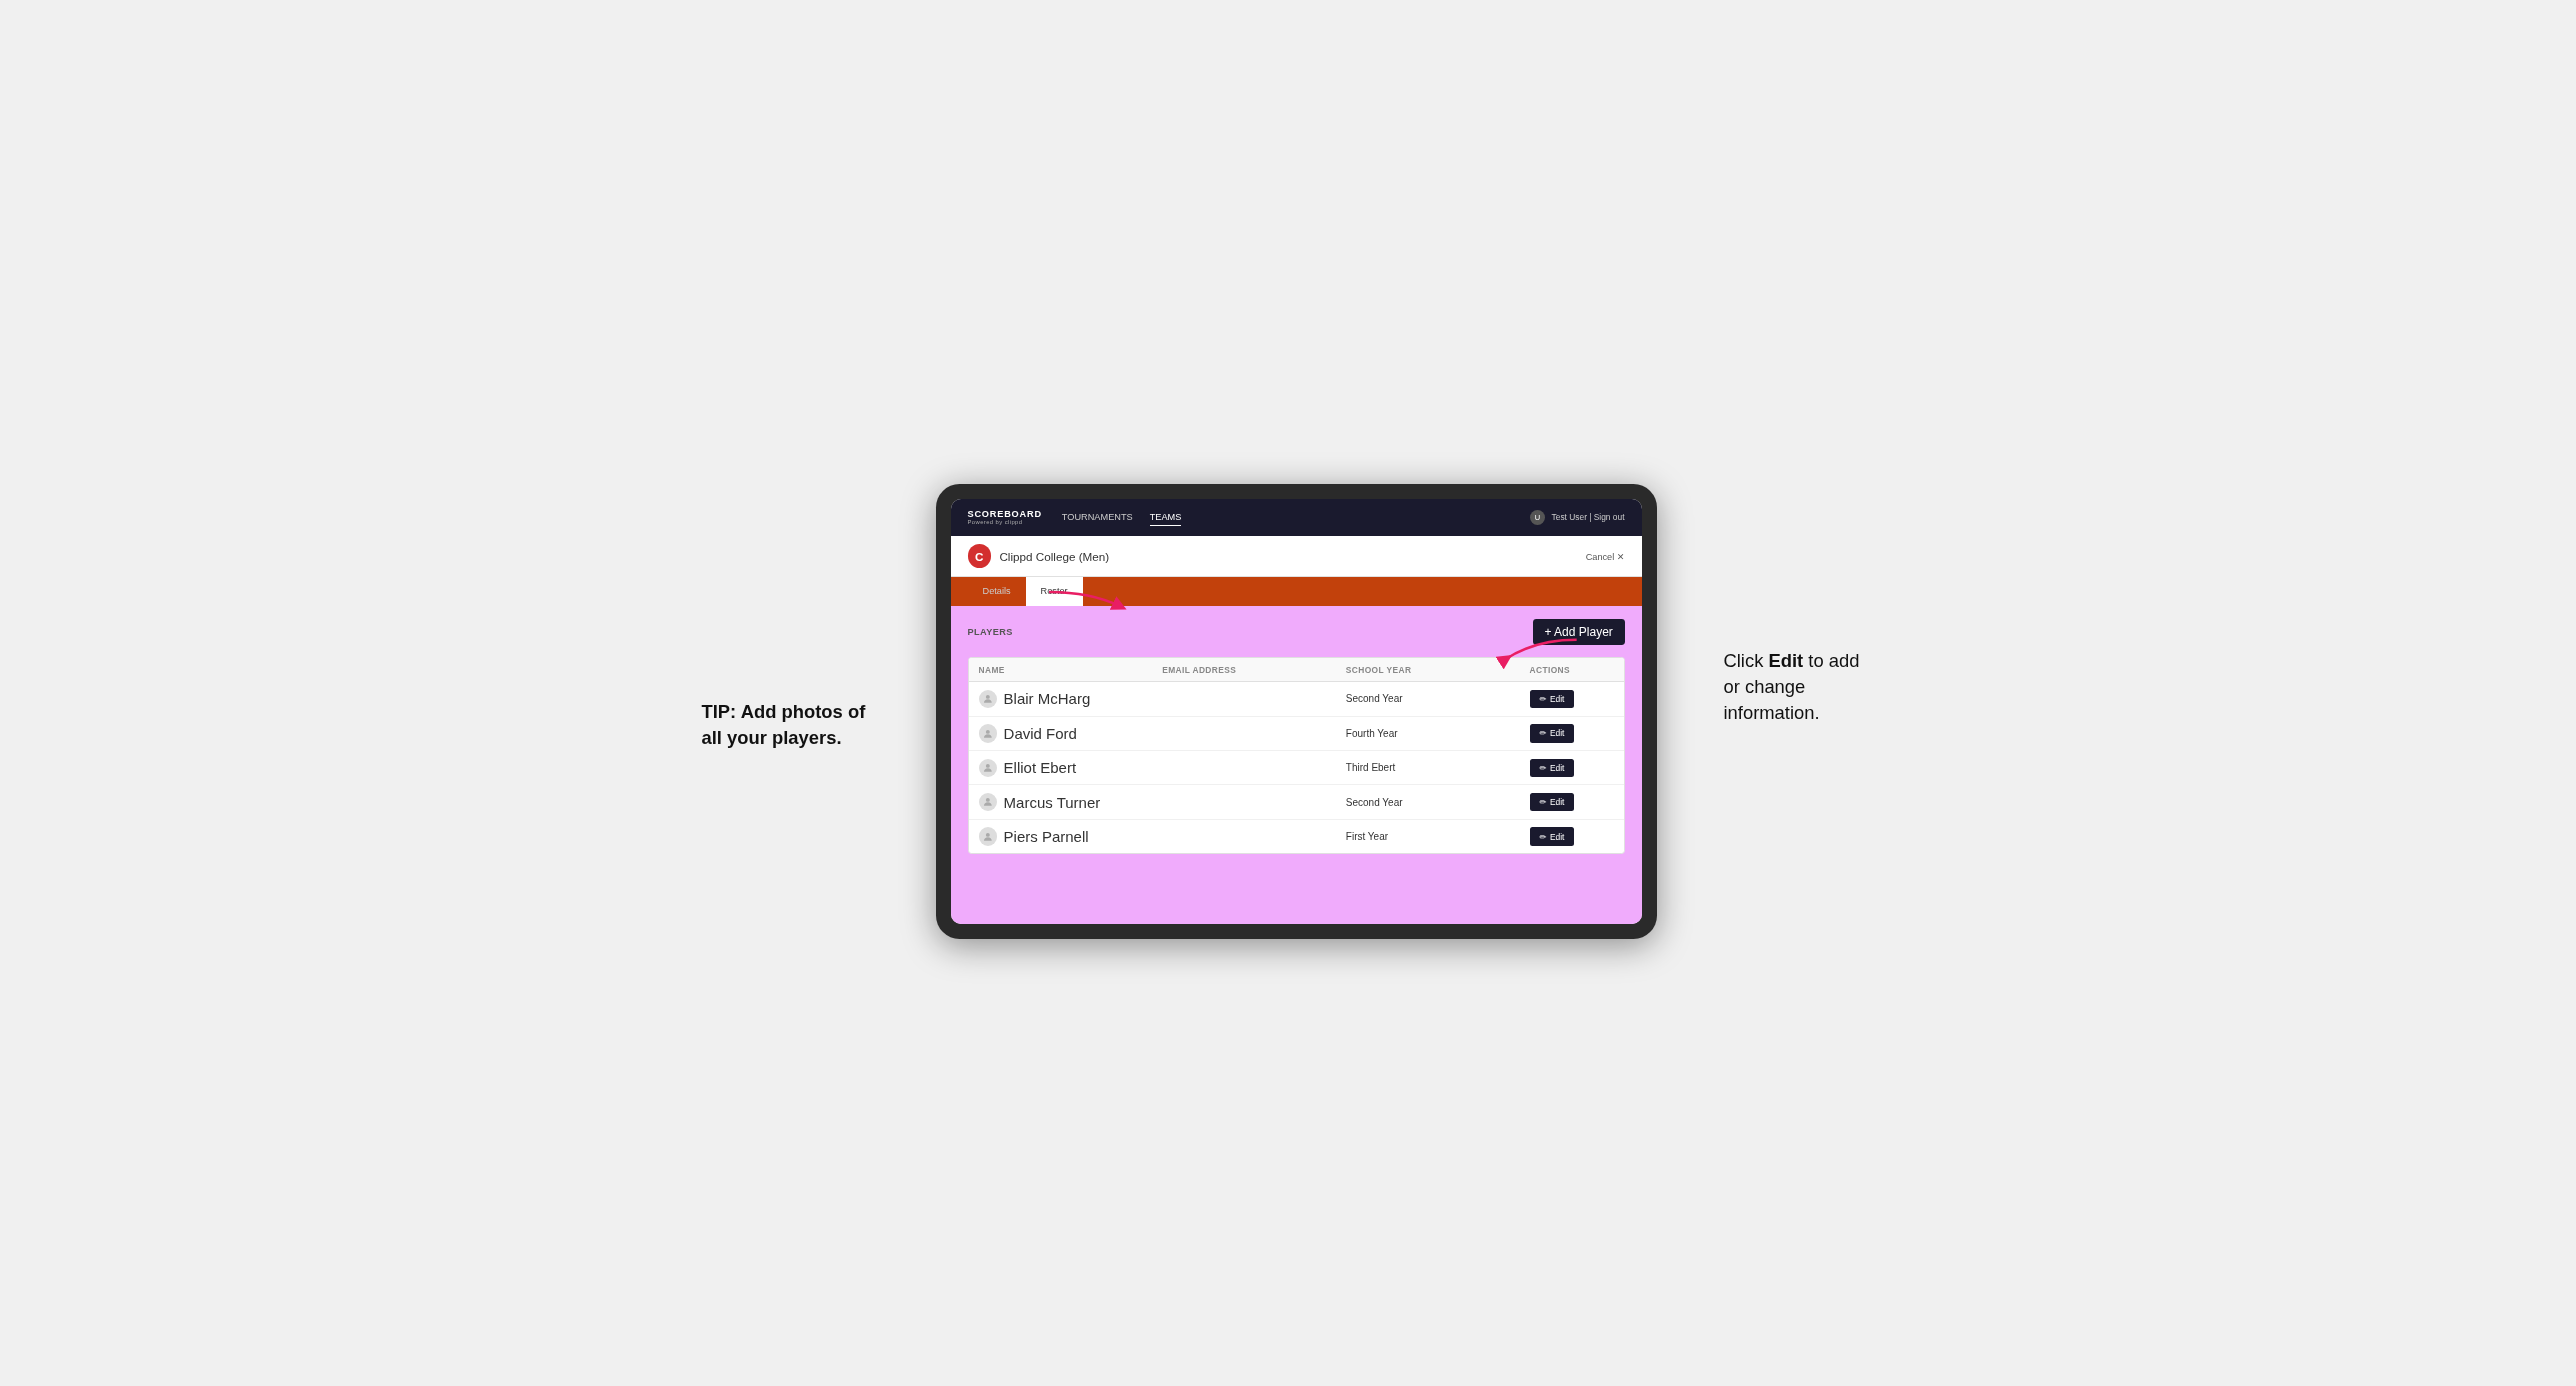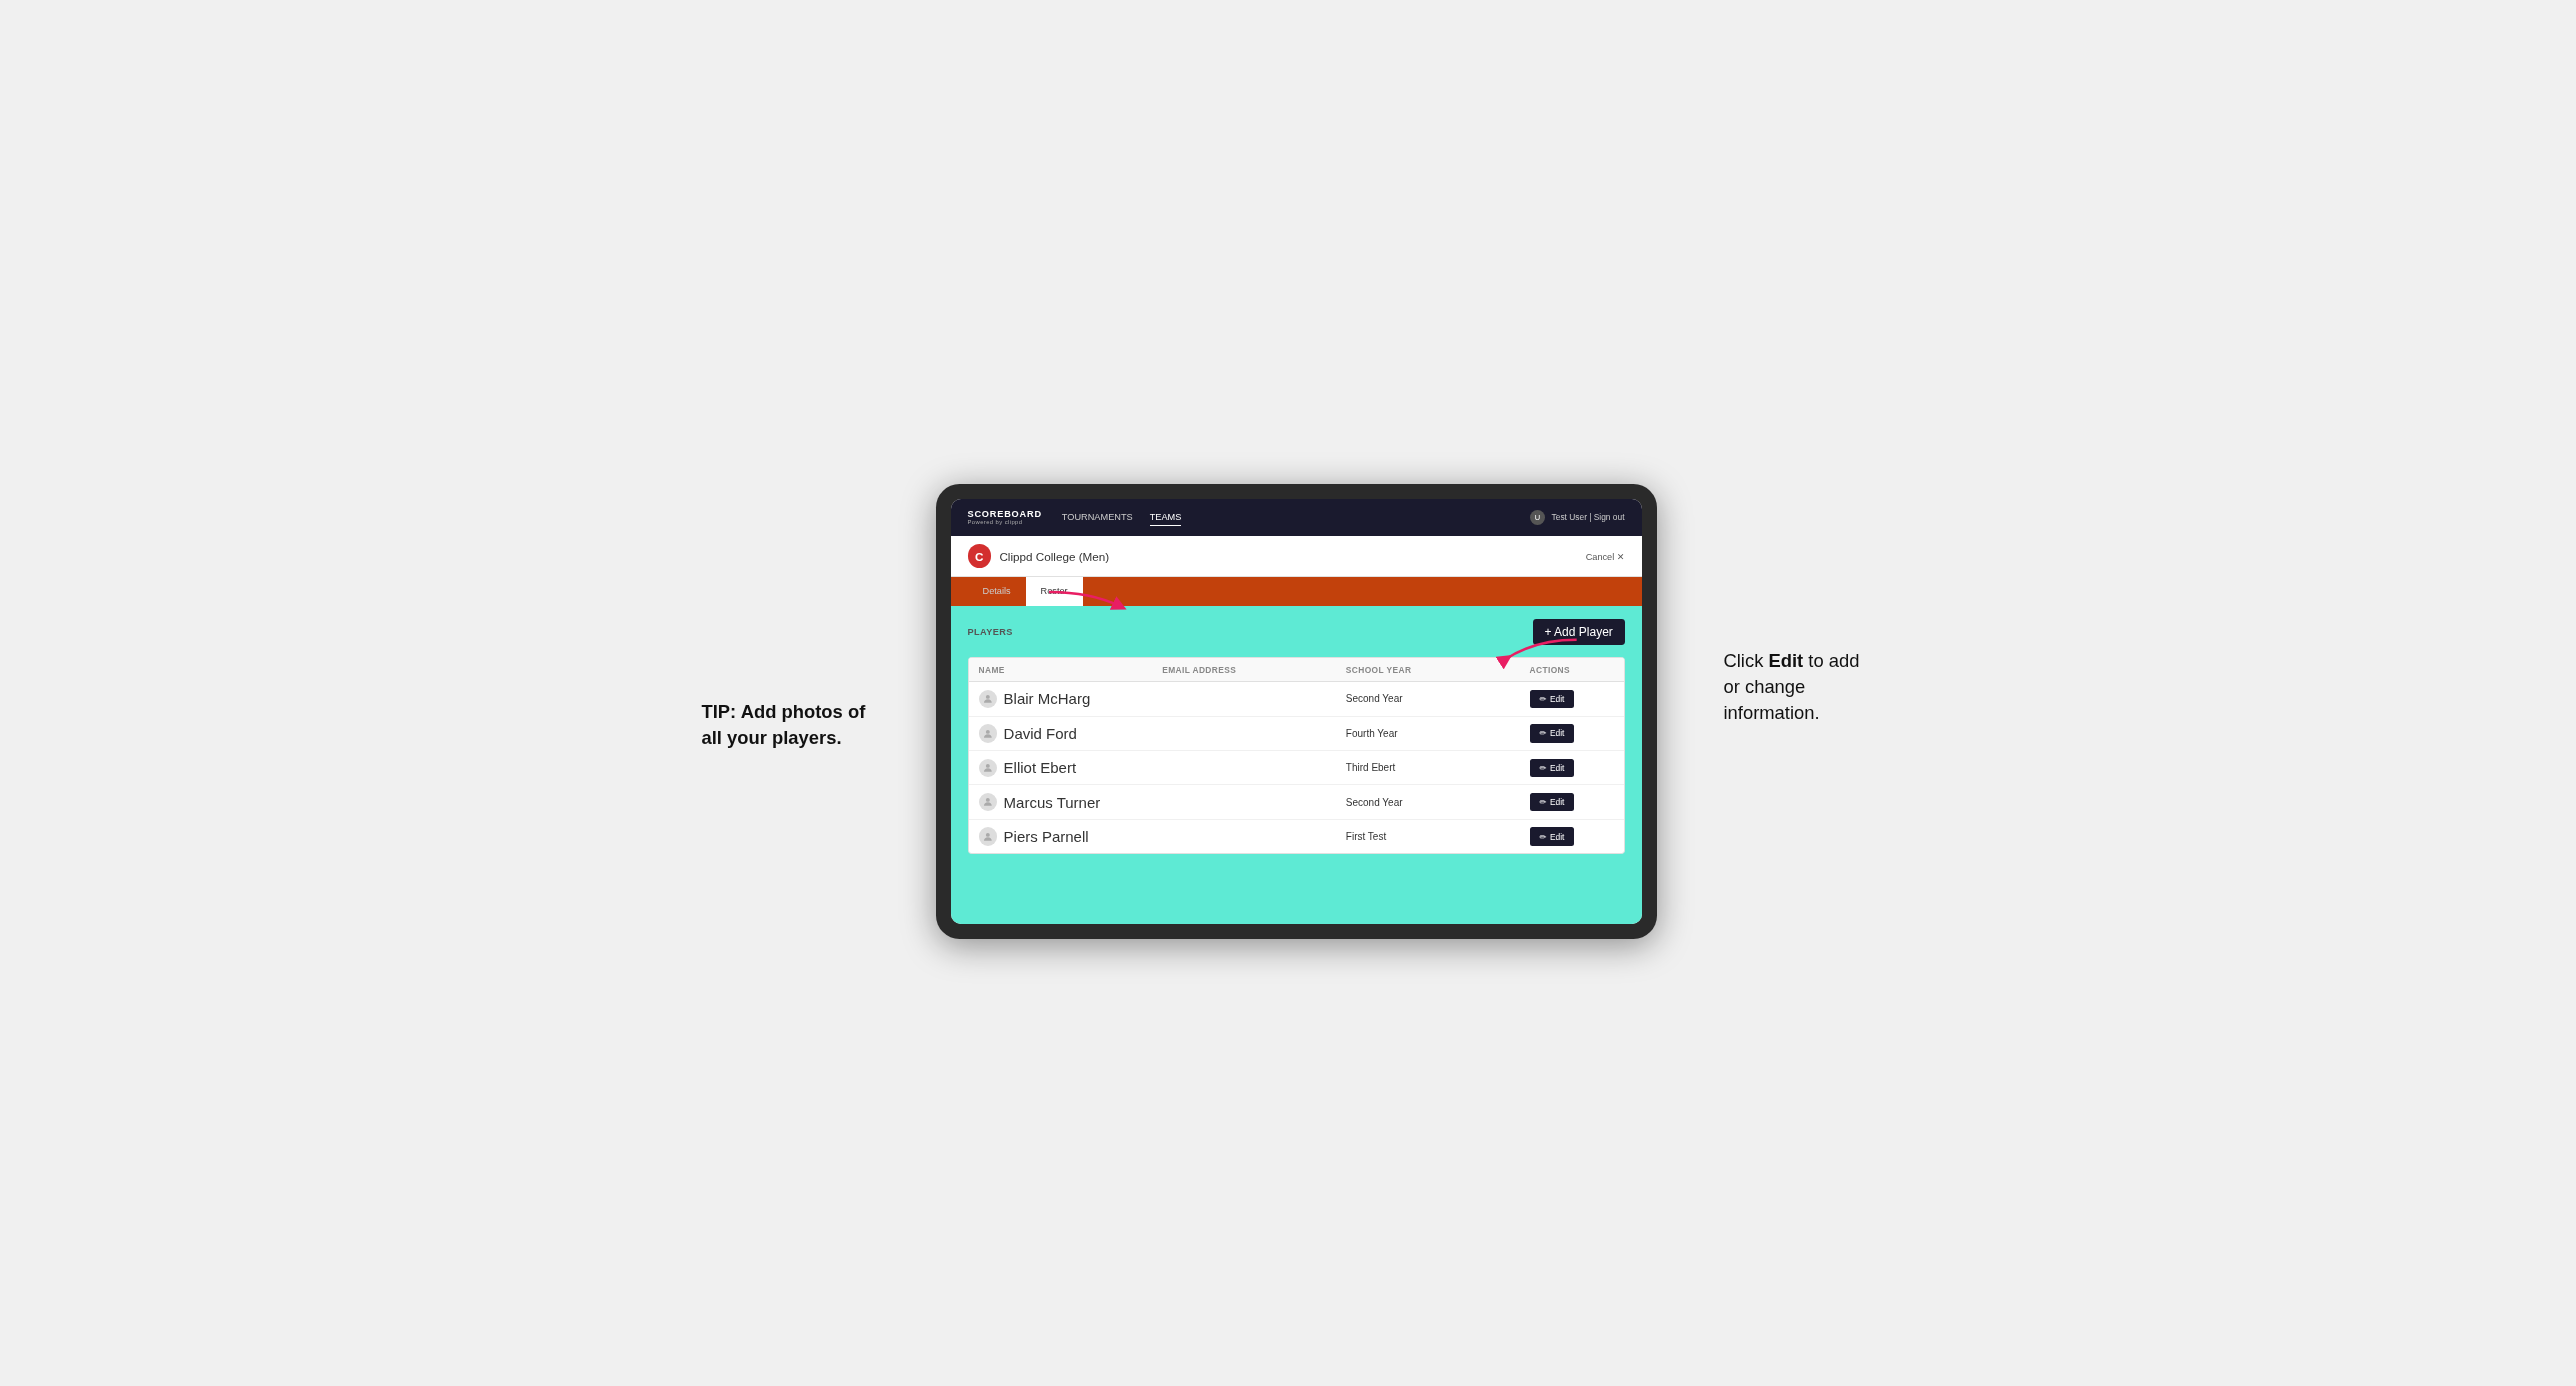--- a/index.html
+++ b/index.html
@@ -181,21 +181,21 @@
 
     .tab-item.active {
       background: #fff;
       color: #333;
       font-weight: 500;
       border-bottom: 2.5px solid transparent;
     }
 
     
     .main-content {
-      background: #5eead4;
+      background: #f0abfc;
       padding: 13.4px 17px;
       min-height: 318px;
     }
 
     .players-header {
       display: flex;
       align-items: center;
       justify-content: space-between;
       margin-bottom: 11.7px;
     }
@@ -493,21 +493,21 @@
               <div class="player-name-cell">
                 <div class="player-avatar">
                   <svg viewBox="0 0 24 24">
                       <circle cx="12" cy="8" r="4"></circle>
                       <path d="M4 20c0-4 3.6-7 8-7s8 3 8 7"></path>
                     </svg>
                 </div>
                 <span class="player-name">Piers Parnell</span>
               </div>
               <div></div>
-              <div class="school-year">First Test</div>
+              <div class="school-year">First Year</div>
               <div>
                 <button class="edit-btn">
                   <span>✏</span>
                   <span>Edit</span>
                 </button>
               </div>
             </div>
 
           </div>
         </div>

